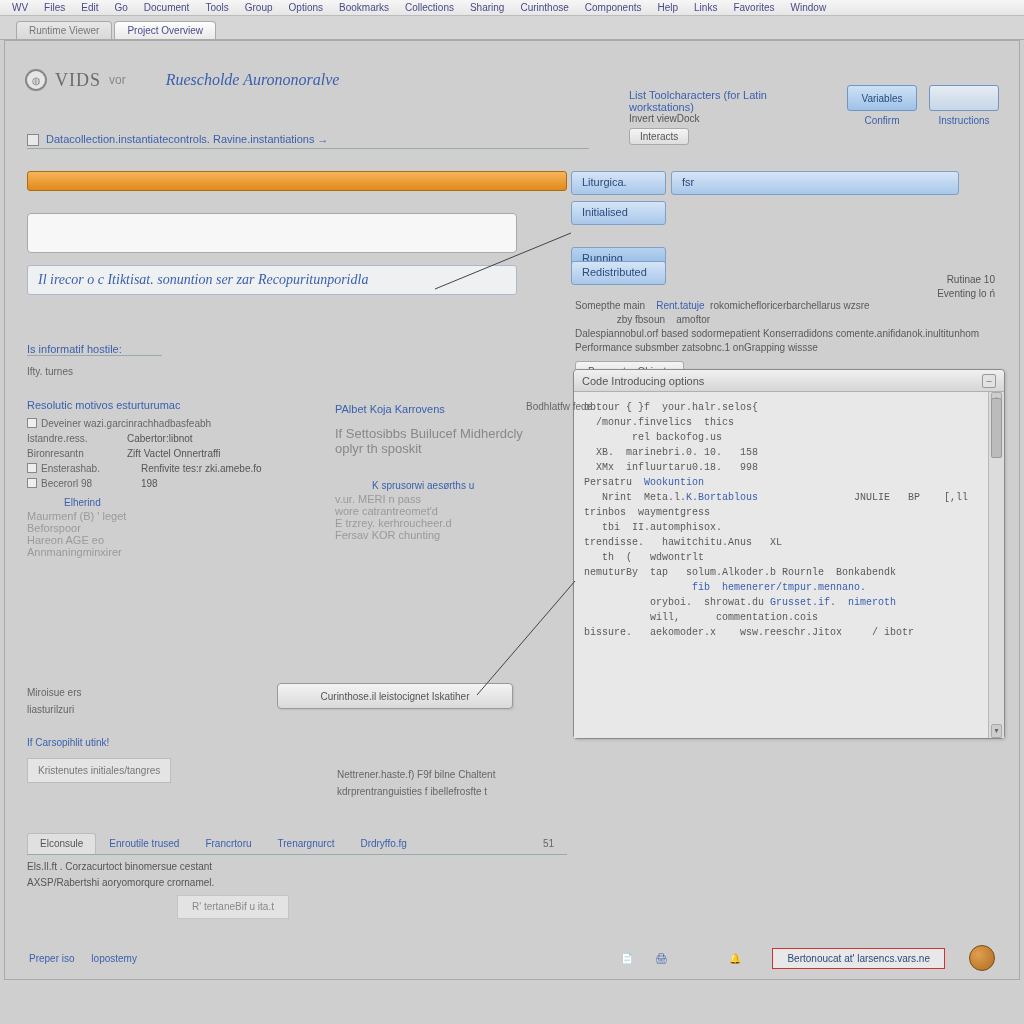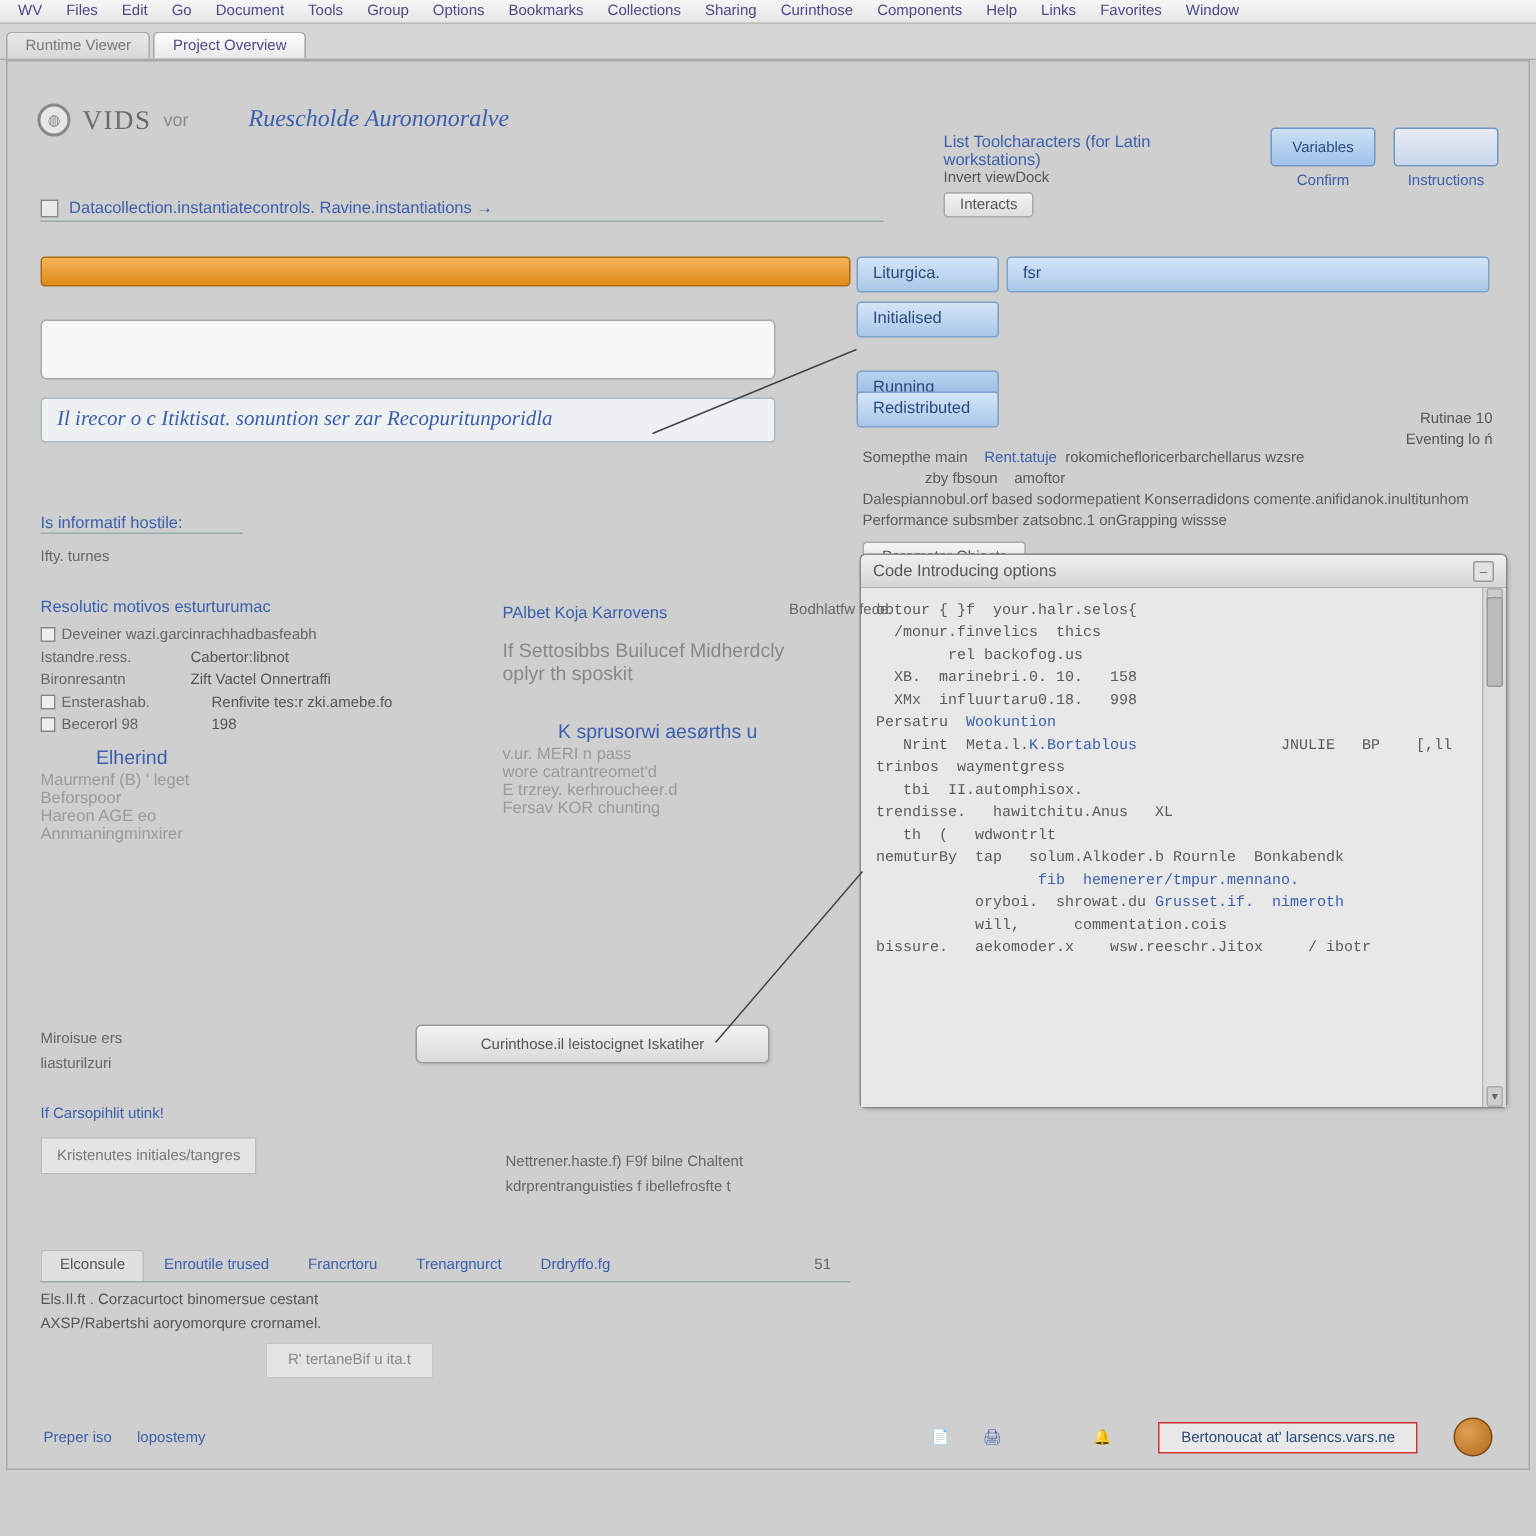--- a/index.html
+++ b/index.html
@@ -33,21 +33,21 @@
     border-radius: 2px;
   }
 
   
   .tabstrip {
     height: 24px;
     background: #d6d6d6;
     border-bottom: 1px solid #a9a9a9;
     display: flex;
     align-items: flex-end;
-    padding-left: 4px;
+    padding-left: 16px;
   }
   .tab {
     background: linear-gradient(#fdfdfd,#e9e9e9);
     border: 1px solid #a9a9a9;
     border-bottom: none;
     border-radius: 4px 4px 0 0;
     padding: 3px 12px;
     font-size: 10px;
     color: #4a4a8a;
     margin-right: 2px;
@@ -296,21 +296,21 @@
     width:220px;
     font-size:11px;
     color:#5a5a5a;
   }
   .section-h { color:#3a5fae; font-size:11px; margin-bottom:6px; border-bottom:1px dotted transparent;}
   .section-h.und { border-bottom:1px solid #9aa; display:inline-block; padding-right:40px;}
   .kv { display:flex; margin:4px 0; font-size:10px; color:#666;}
   .kv .k { width:100px; }
   .kv .v { color:#555; }
   .box { display:inline-block; width:10px; height:10px; border:1px solid #888; background:#eee; margin-right:4px; vertical-align:middle;}
-  .sub-h { color:#3a5fae; font-size:13px; margin:8px 0 2px 0; display:block;padding-left:37px;}
+  .sub-h { color:#3a5fae; font-size:10px; margin:8px 0 2px 0; display:block;padding-left:37px;}
 
   .ghost { color:#9a9a9a; }
 
   
   .widebtn {
     position:absolute;
     top: 642px; left:272px;
     width:236px; height:26px;
     background: linear-gradient(#f4f4f4,#d9d9d9);
     border:1px solid #9a9a9a;
@@ -469,21 +469,21 @@
 
   <div class="orangebar"></div>
 
   <div class="inputpanel"></div>
 
   <div class="captionbox">Il irecor o c Itiktisat. sonuntion ser zar Recopuritunporidla</div>
 
   <div class="blue-tab narrow" style="top:130px;">
     <span>Liturgica.</span>
   </div>
-  <div class="blue-tab" style="top:130px; left:666px; width:322px;">
+  <div class="blue-tab" style="top:130px; left:666px; width:288px;">
     <span>fsr</span>
   </div>
   <div class="blue-tab narrow" style="top:160px;">Initialised</div>
   <div class="blue-tab narrow sel" style="top:206px;">Running</div>
   <div class="blue-tab narrow" style="top:220px;">Redistributed</div>
 
   <div class="right-meta">
     <div class="rt">Rutinae  10</div>
     <div class="rt2">Eventing  lo ń</div>
     <span>Somepthe main</span>&nbsp;&nbsp;&nbsp;

